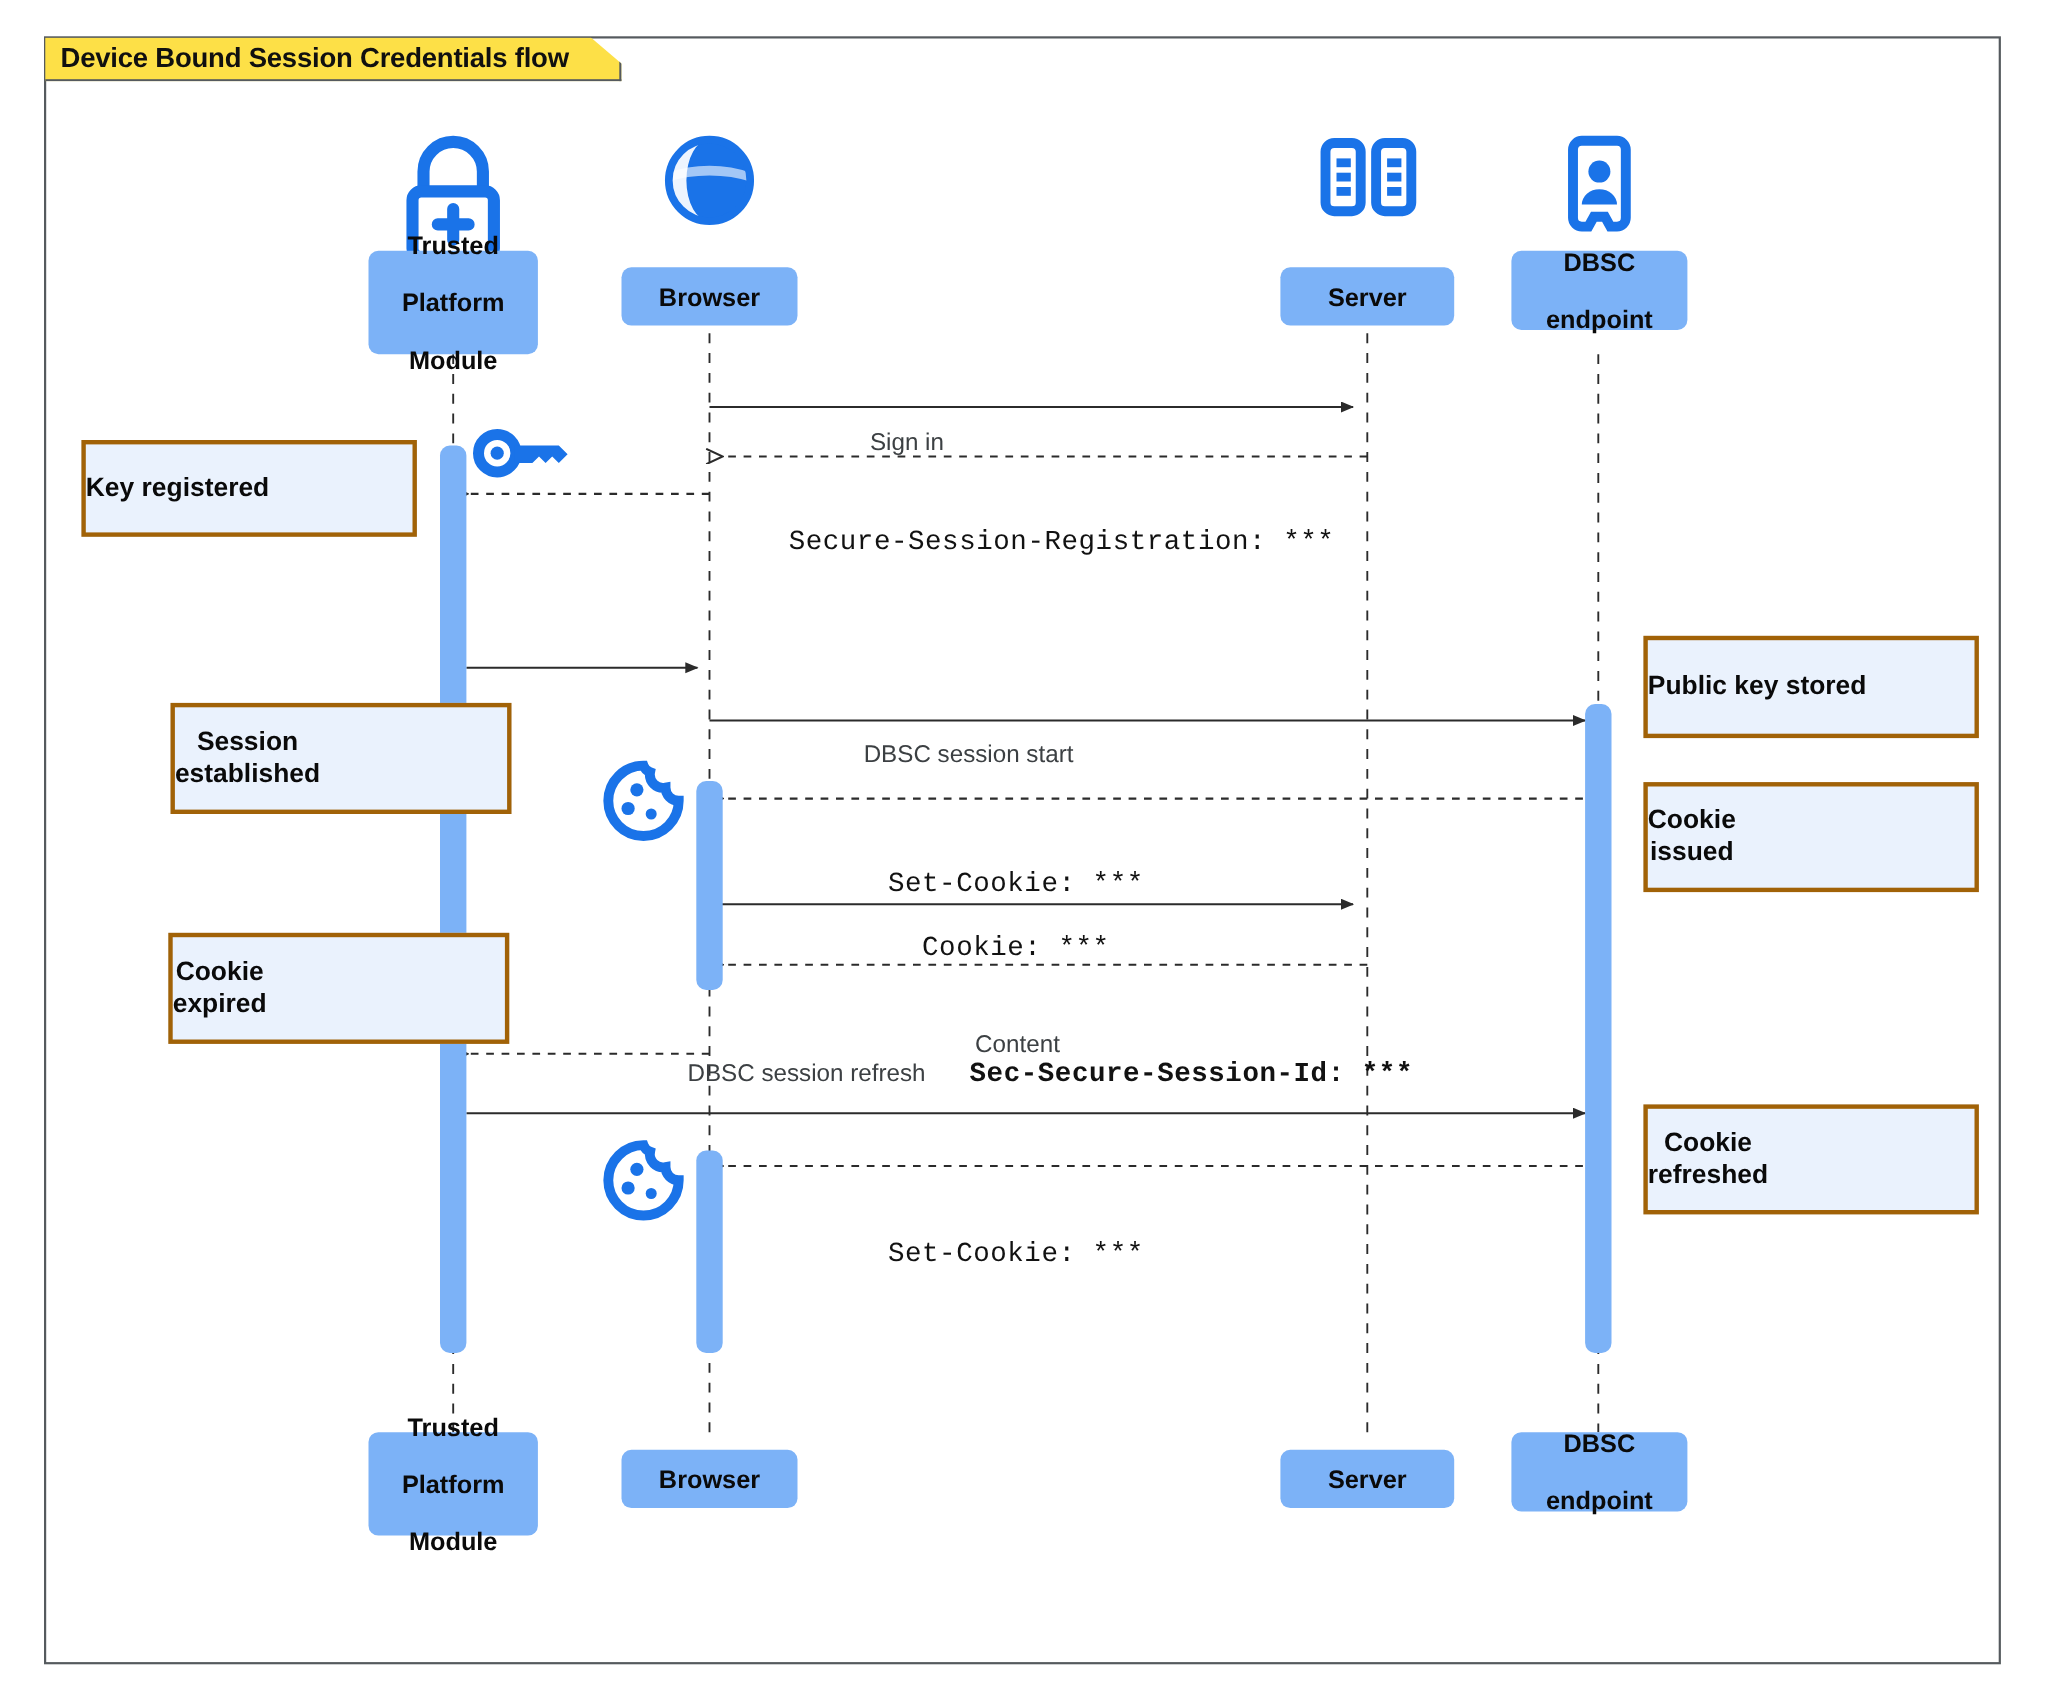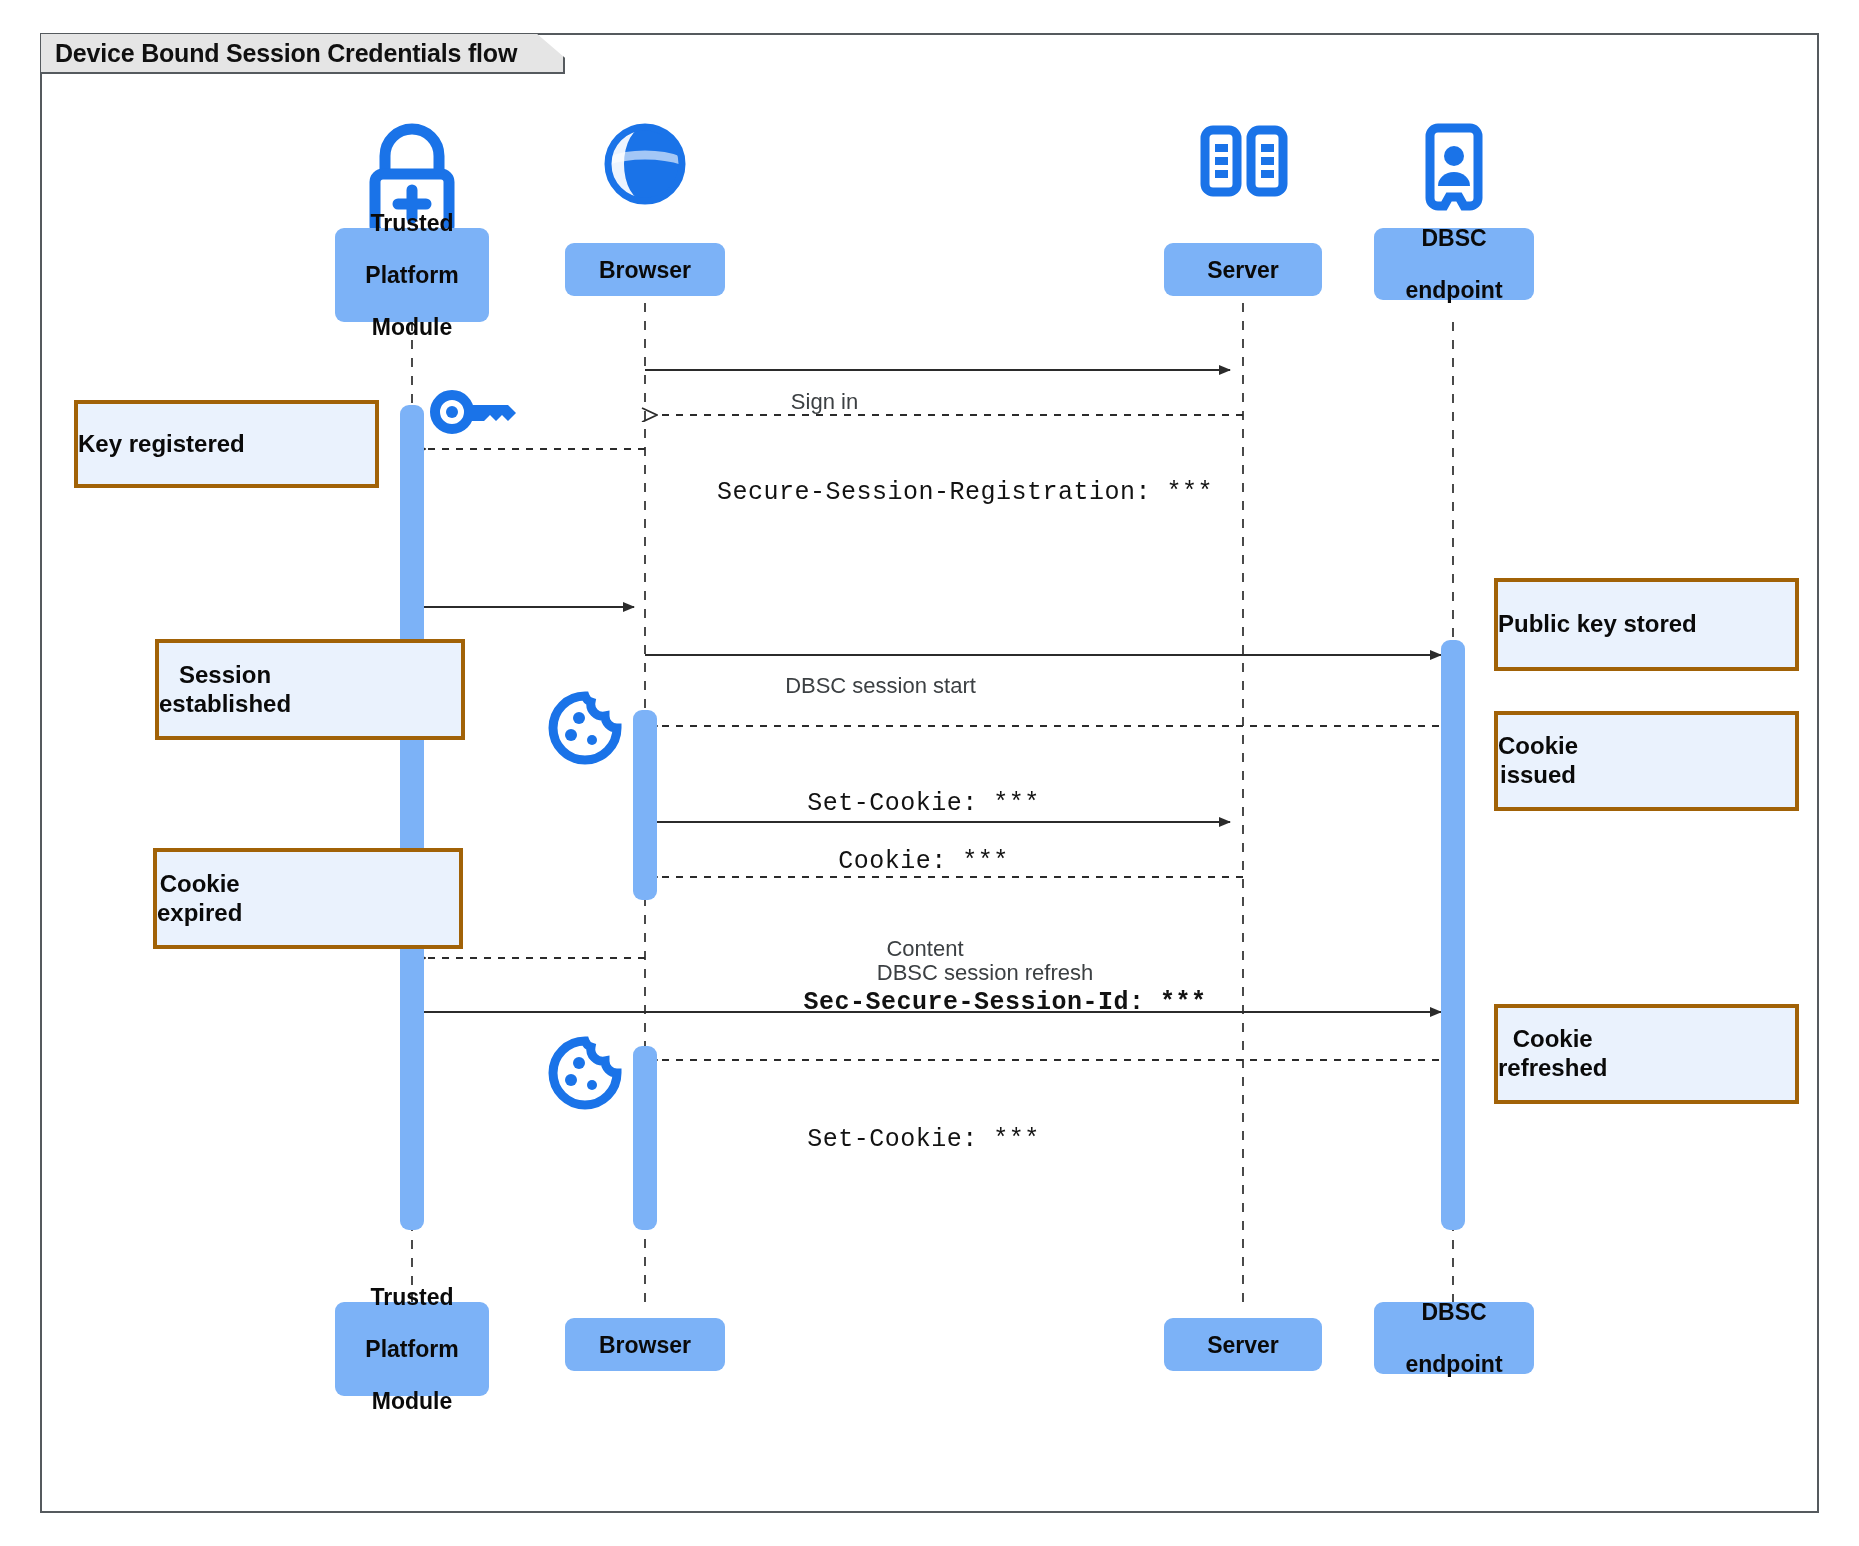--- a/index.html
+++ b/index.html
@@ -5,21 +5,21 @@
 <style>
   html,body{margin:0;padding:0;background:#ffffff;}
   body{font-family:"Liberation Sans",sans-serif;}
   #stage{position:relative;width:1859px;height:1546px;background:#ffffff;overflow:hidden;}
 
   
   .frame{position:absolute;left:40px;top:33px;width:1779px;height:1480px;
          border:2px solid #555a5e;background:#ffffff;box-sizing:border-box;}
 
   
-  .title-tab{position:absolute;left:41px;top:34px;height:40px;background:#e5e5e5;
+  .title-tab{position:absolute;left:41px;top:34px;height:40px;background:#fde047;
              border:2px solid #555a5e;border-top:none;border-left:none;box-sizing:border-box;
              padding:0 46px 0 14px;display:flex;align-items:center;
              clip-path:polygon(0 0,calc(100% - 28px) 0,100% 60%,100% 100%,0 100%);}
   .title-tab span{font-size:25px;font-weight:bold;color:#101010;letter-spacing:-0.2px;
                   font-family:"Liberation Sans",sans-serif;white-space:nowrap;}
 
   
   #canvas{position:absolute;left:0;top:0;width:1859px;height:1546px;pointer-events:none;}
 
   
@@ -33,21 +33,21 @@
 
   
   .note{position:absolute;background:#eaf2fd;border:4px solid #a16207;
         display:flex;align-items:center;justify-content:flex-start;text-align:center;
         font-weight:bold;color:#0a0a0a;line-height:1.2;box-sizing:border-box;}
 
   
   .msg{position:absolute;color:#3c4043;white-space:pre;text-align:center;}
   .msg.sans{font-family:"Liberation Sans",sans-serif;font-size:22px;}
   .msg.mono{font-family:"Liberation Mono",monospace;font-size:25px;color:#121212;letter-spacing:0.5px;margin-left:40px;}
-  .msg-wrap{position:absolute;display:flex;flex-direction:column;align-items:center;}
+  .msg-wrap{position:absolute;display:flex;flex-direction:row;align-items:center;}
 </style>
 </head>
 <body>
 
 <div id="stage">
 
   <div class="frame"></div>
   <div class="title-tab">
     <span>Device Bound Session Credentials flow</span>
   </div>

